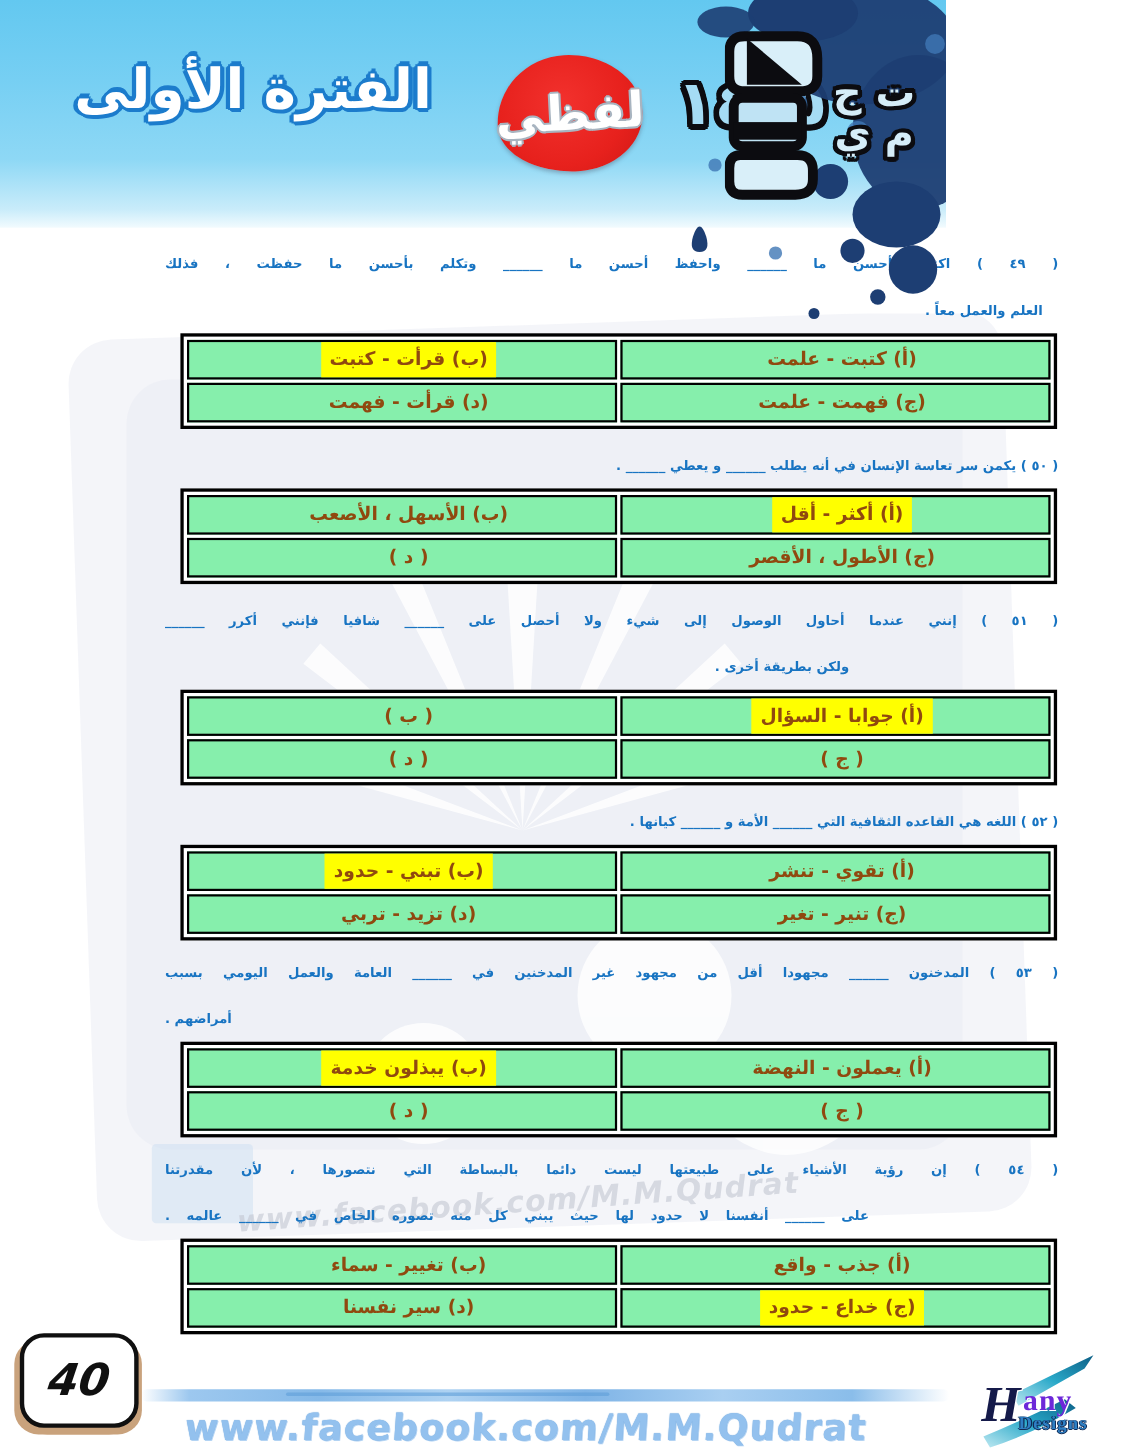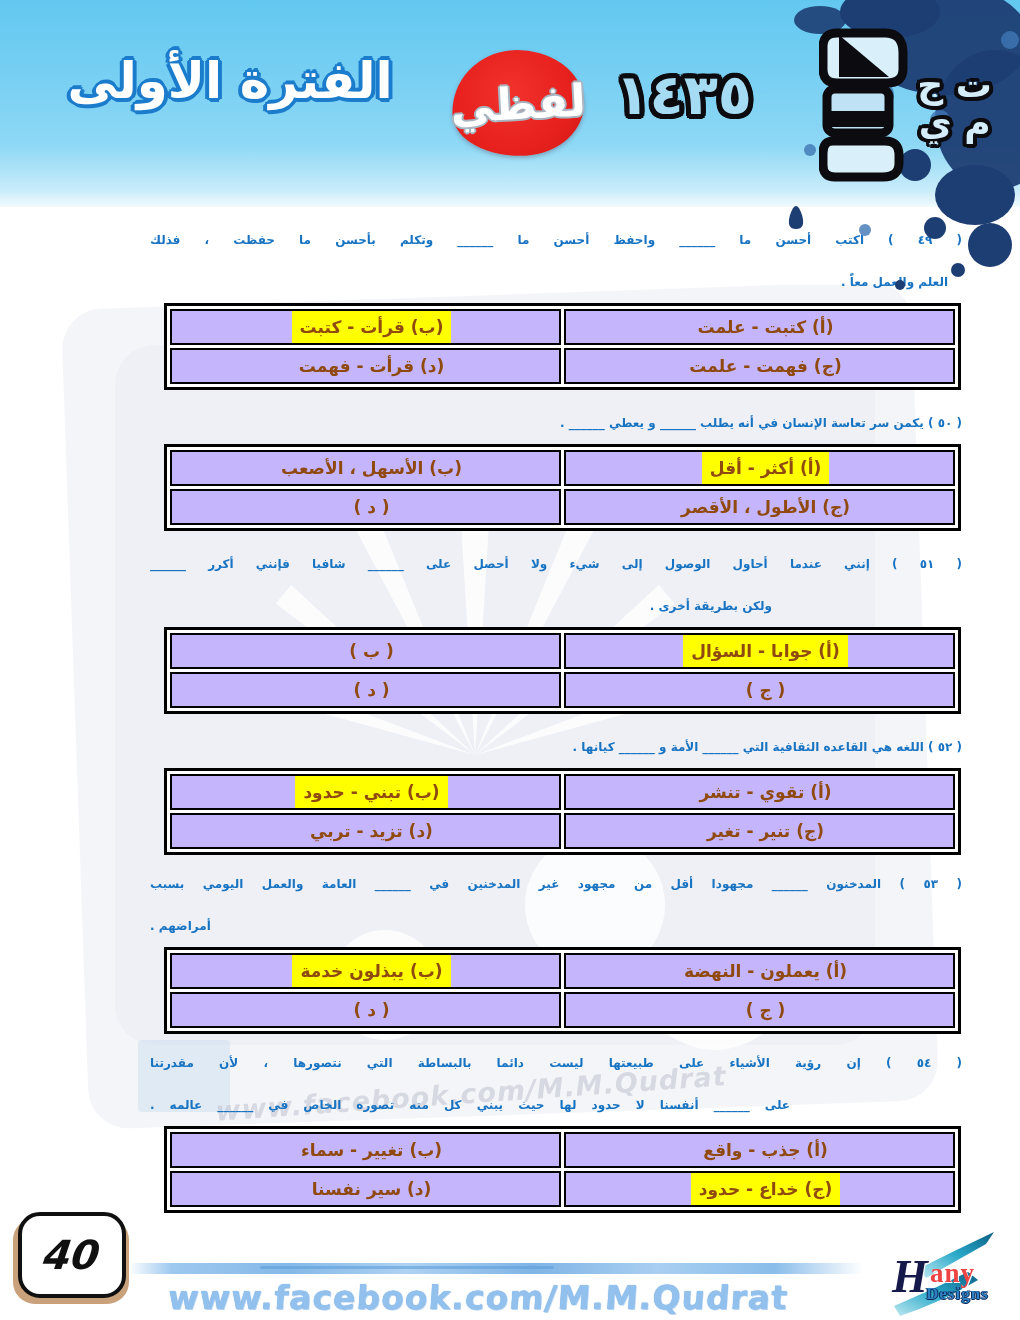--- a/index.html
+++ b/index.html
@@ -5,21 +5,21 @@
   html,body{margin:0;padding:0;}
   body{background:#777;}
   .page{
     position:relative;width:1020px;height:1320px;margin:0 auto;
     background:#ffffff;overflow:hidden;
     font-family:"DejaVu Sans","Liberation Sans",sans-serif;
   }
 
   
   .header{
-    position:absolute;top:0;left:0;width:1020px;height:207px;
+    position:absolute;top:0;left:0;width:860px;height:207px;
     background:linear-gradient(180deg,#63c8f0 0%,#76cff3 35%,#8ed8f5 70%,#c9ecfa 92%,#f2fbfe 100%);
     overflow:visible;z-index:5;
   }
   .hdr-title{
     position:absolute;left:6px;top:52px;width:448px;text-align:center;
     font-size:50px;font-weight:bold;color:#fff;white-space:nowrap;direction:rtl;
     text-shadow:
       3px 0 0 #1c7ccc,-3px 0 0 #1c7ccc,0 3px 0 #1c7ccc,0 -3px 0 #1c7ccc,
       2px 2px 0 #1c7ccc,-2px 2px 0 #1c7ccc,2px -2px 0 #1c7ccc,-2px -2px 0 #1c7ccc,
       4px 1px 0 #1c7ccc,-4px 1px 0 #1c7ccc,1px 4px 0 #1c7ccc,1px -4px 0 #1c7ccc;
@@ -73,21 +73,21 @@
   .q{margin-top:12px;}
   .q.tight{margin-top:8px;}
   #q49-l2{margin-left:0;margin-right:14px;}
   #q51-l2{margin-right:190px;}
   #q54-l2{margin-right:172px;text-align:justify;text-align-last:justify;-moz-text-align-last:justify;white-space:normal;}
   .qtable{
     border:3px solid #000;background:#fff;padding:3px;margin:0 1px 0 14px;
     display:grid;grid-template-columns:1fr 1fr;gap:3px;direction:rtl;
   }
   .cell{
-    border:2px solid #000;background:#c4b5fd;height:32px;
+    border:2px solid #000;background:#86efac;height:32px;
     display:flex;align-items:center;justify-content:center;
     color:#90490f;font-weight:bold;font-size:17px;direction:rtl;padding-left:12px;
   }
   .opt{padding:0 4px;}
   .hl{background:#ffff00;display:flex;align-items:center;height:100%;padding:0 8px;}
 
   
   .wm-svg{position:absolute;top:285px;left:55px;z-index:1;pointer-events:none;}
   .wm-url{
     position:absolute;top:1078px;left:215px;z-index:2;
@@ -127,21 +127,21 @@
   }
   .brand{position:absolute;right:8px;bottom:0;width:130px;height:92px;z-index:6;}
   .brand-swoosh{position:absolute;top:0;left:0;}
   .brand-h{
     position:absolute;left:10px;top:26px;font-family:"Liberation Serif","DejaVu Serif",serif;
     font-size:46px;font-weight:bold;font-style:italic;color:#151a4a;line-height:1;
     text-shadow:1px 1px 0 #fff;
   }
   .brand-any{
     position:absolute;left:48px;top:30px;font-family:"Liberation Serif","DejaVu Serif",serif;
-    font-size:27px;font-weight:bold;color:#ef4444;letter-spacing:1px;
+    font-size:27px;font-weight:bold;color:#6d28d9;letter-spacing:1px;
     text-shadow:1px 1px 0 #fff;
   }
   .brand-sub{
     position:absolute;left:44px;top:56px;font-family:"Liberation Serif","DejaVu Serif",serif;
     font-size:17px;font-weight:bold;color:#2e7fc4;letter-spacing:1px;
     text-shadow:1px 0 0 #0f2a55,-1px 0 0 #0f2a55,0 1px 0 #0f2a55;
   }
 </style>
 </head>
 <body>

